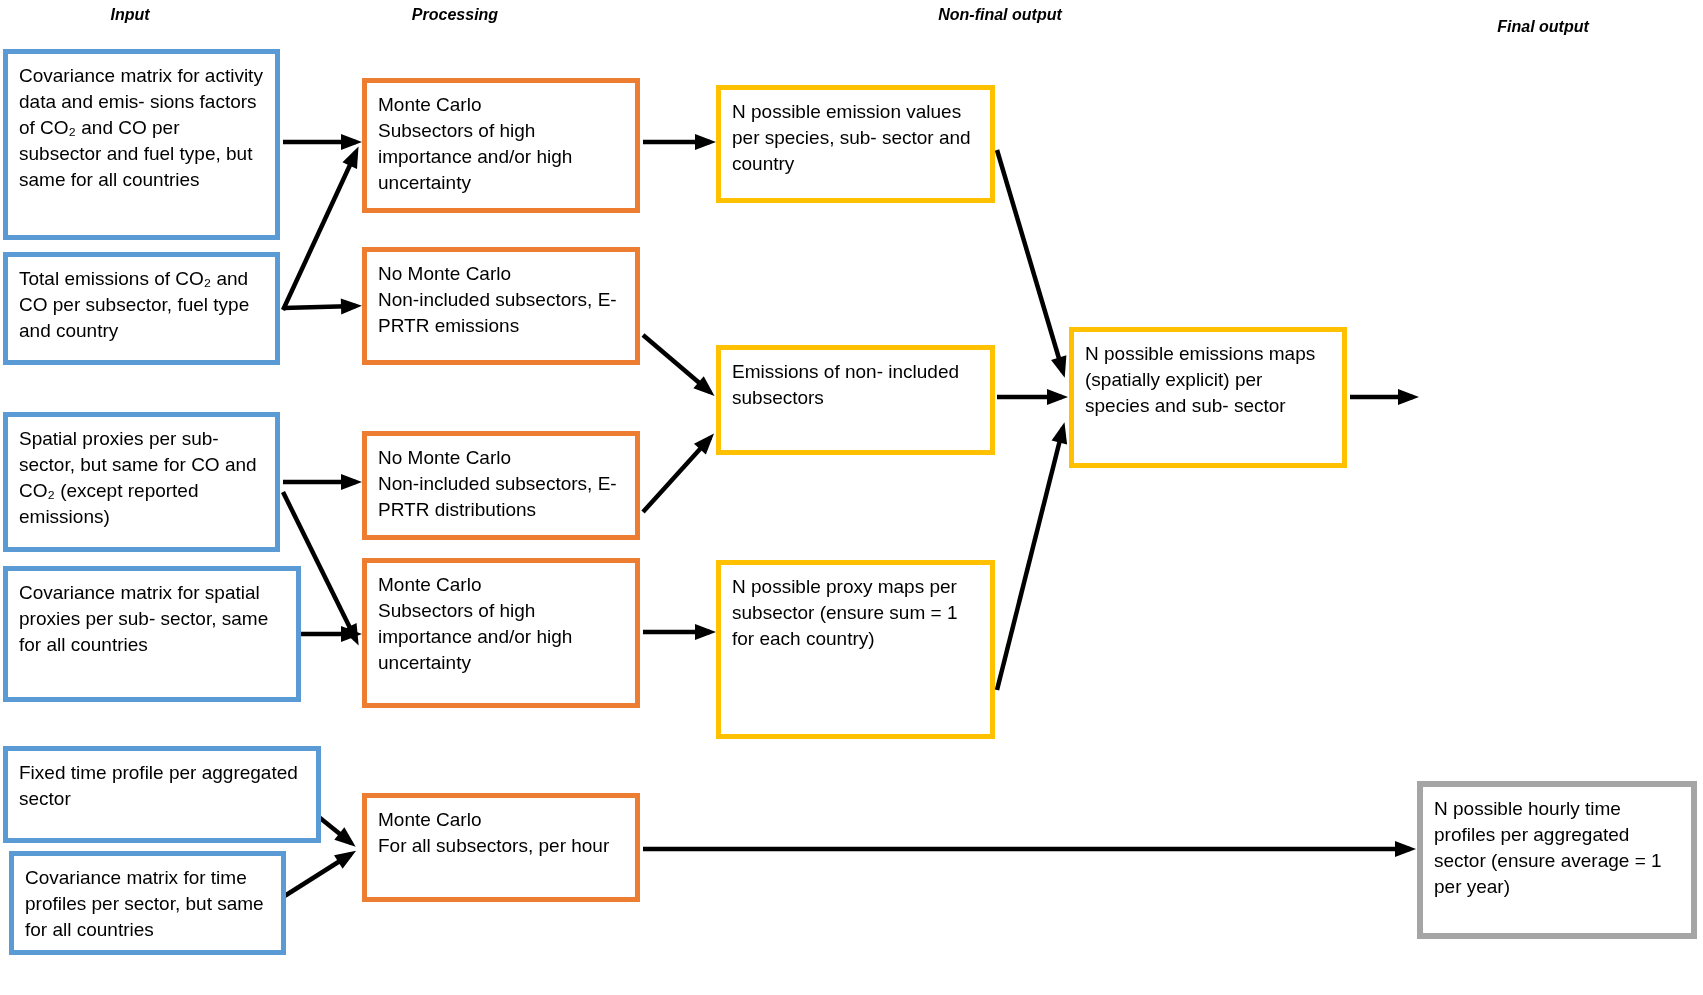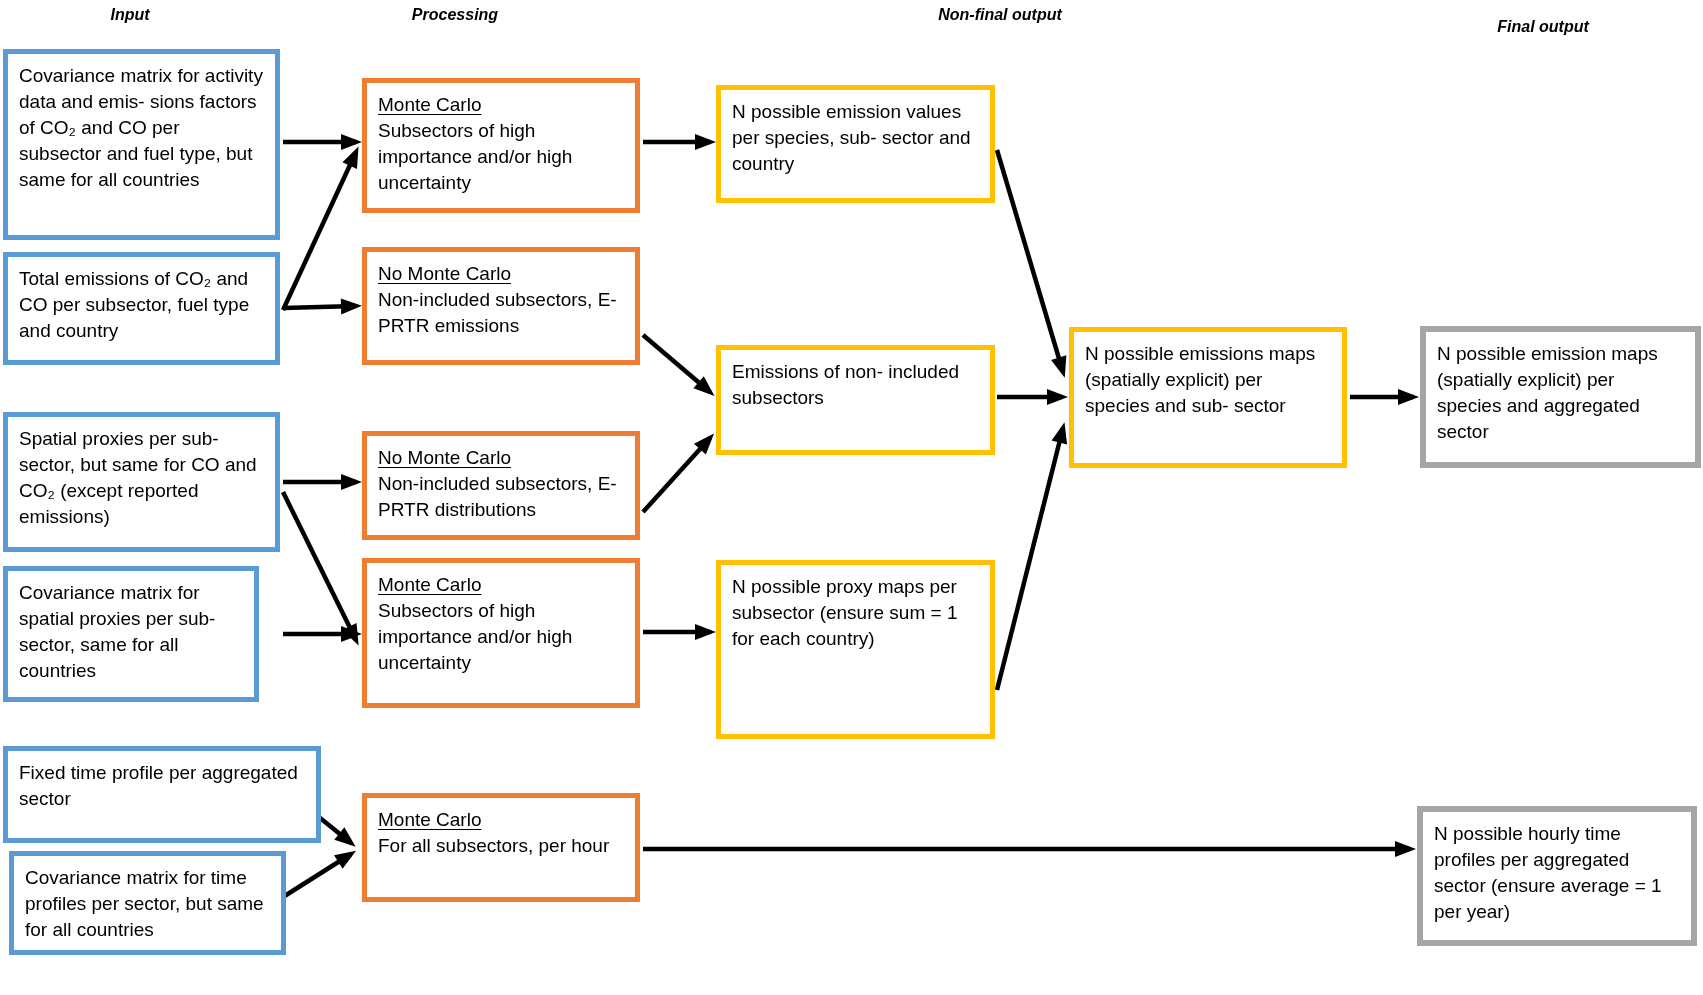--- a/index.html
+++ b/index.html
@@ -16,21 +16,21 @@
     position:absolute;top:0;height:30px;
     font-size:16px;font-weight:bold;font-style:italic;
     text-align:center;line-height:30px;white-space:nowrap;
   }
   .box{
     position:absolute;box-sizing:border-box;
     background:#fff;
     padding:9px 11px;
     font-size:19px;line-height:26px;
   }
-  .box .title{text-decoration:underline;text-underline-offset:3px;}
+  .box .title{text-underline-offset:3px;}
   .blue  {border:5px solid #5B9BD5;}
   .orange{border:5px solid #ED7D31;}
   .yellow{border:5px solid #FFC000;}
   .gray  {border:6px solid #A5A5A5;}
 </style>
 </head>
 <body>
 
 <div class="canvas">
 
@@ -68,21 +68,21 @@
 
   <div class="box blue" style="left:3px;top:49px;width:277px;height:191px">
     <div>Covariance matrix for activity data and emis- sions factors of CO₂ and CO per subsector and fuel type, but same for all countries</div>
   </div>
   <div class="box blue" style="left:3px;top:252px;width:277px;height:113px">
     <div>Total emissions of CO₂ and CO per subsector, fuel type and country</div>
   </div>
   <div class="box blue" style="left:3px;top:412px;width:277px;height:140px">
     <div>Spatial proxies per sub- sector, but same for CO and CO₂ (except reported emissions)</div>
   </div>
-  <div class="box blue" style="left:3px;top:566px;width:256px;height:136px">
+  <div class="box blue" style="left:3px;top:566px;width:298px;height:136px">
     <div>Covariance matrix for spatial proxies per sub- sector, same for all countries</div>
   </div>
   <div class="box blue" style="left:3px;top:746px;width:318px;height:97px">
     <div>Fixed time profile per aggregated sector</div>
   </div>
   <div class="box blue" style="left:9px;top:851px;width:277px;height:104px">
     <div>Covariance matrix for time profiles per sector, but same for all countries</div>
   </div>
 
   <div class="box orange" style="left:362px;top:78px;width:278px;height:135px">
@@ -112,20 +112,17 @@
   <div class="box yellow" style="left:716px;top:85px;width:279px;height:118px">
     <div>N possible emission values per species, sub- sector and country</div>
   </div>
   <div class="box yellow" style="left:716px;top:560px;width:279px;height:179px">
     <div>N possible proxy maps per subsector (ensure sum = 1 for each country)</div>
   </div>
   <div class="box yellow" style="left:1069px;top:327px;width:278px;height:141px">
     <div>N possible emissions maps (spatially explicit) per species and sub- sector</div>
   </div>
 
-  <div class="box gray" style="left:1420px;top:326px;width:281px;height:142px">
-    <div>N possible emission maps (spatially explicit) per species and aggregated sector</div>
-  </div>
-  <div class="box gray" style="left:1417px;top:806px;width:280px;height:140px">
+  <div class="box gray" style="left:1417px;top:781px;width:280px;height:158px">
     <div>N possible hourly time profiles per aggregated sector (ensure average = 1 per year)</div>
   </div>
 
 </div>
 
 </body></html>

